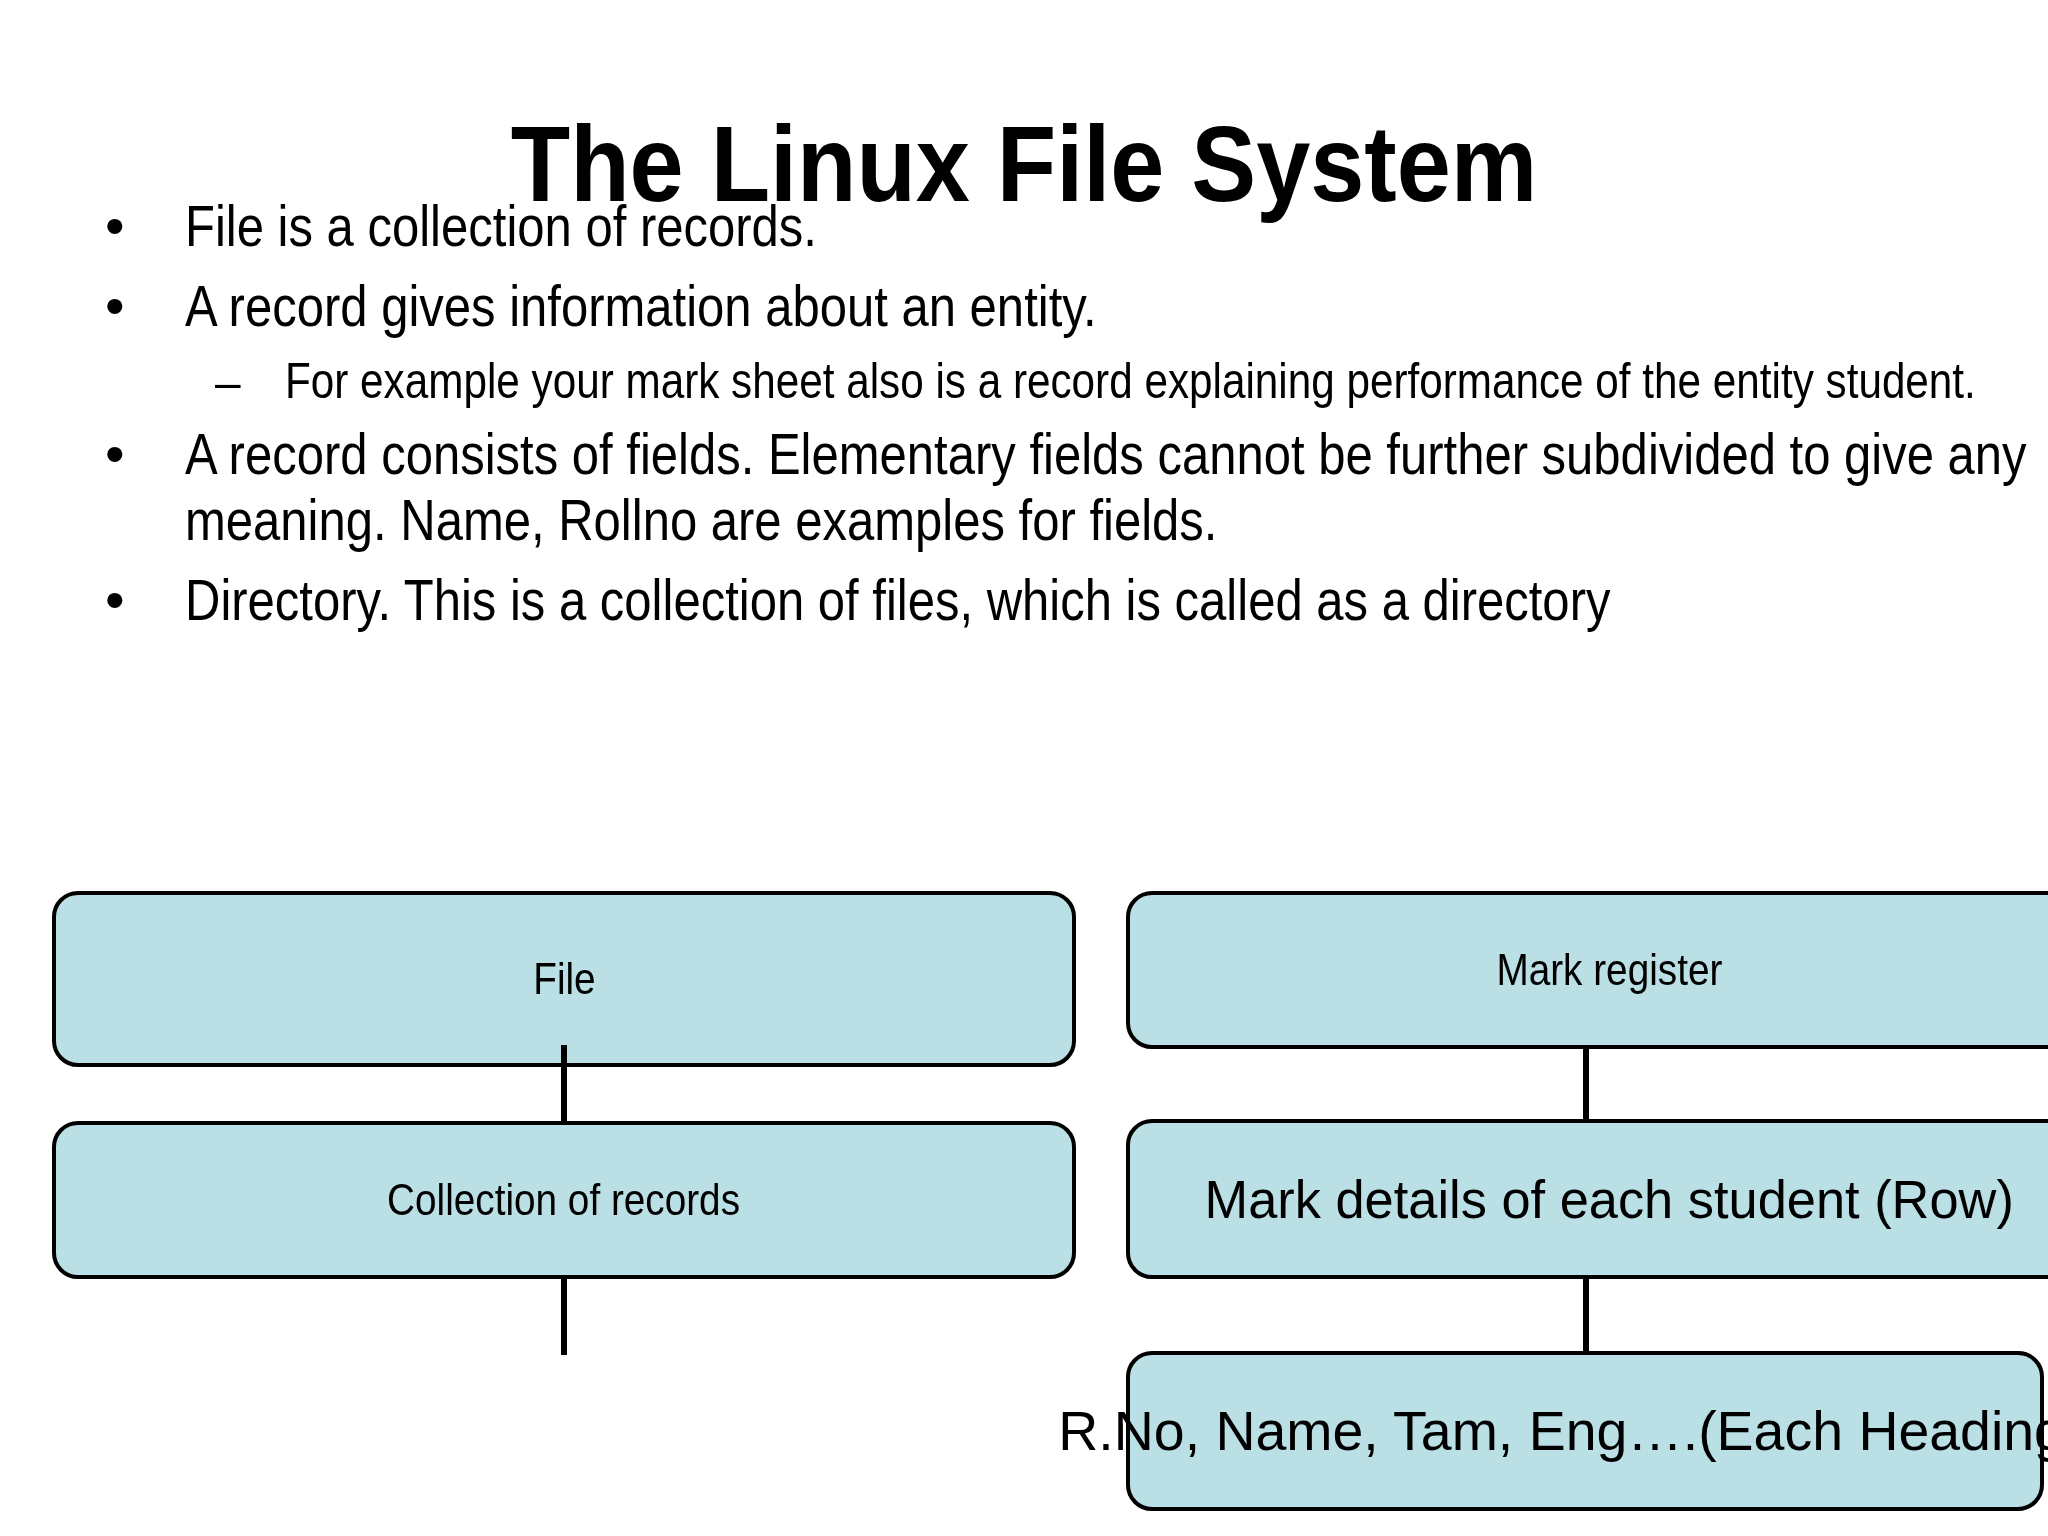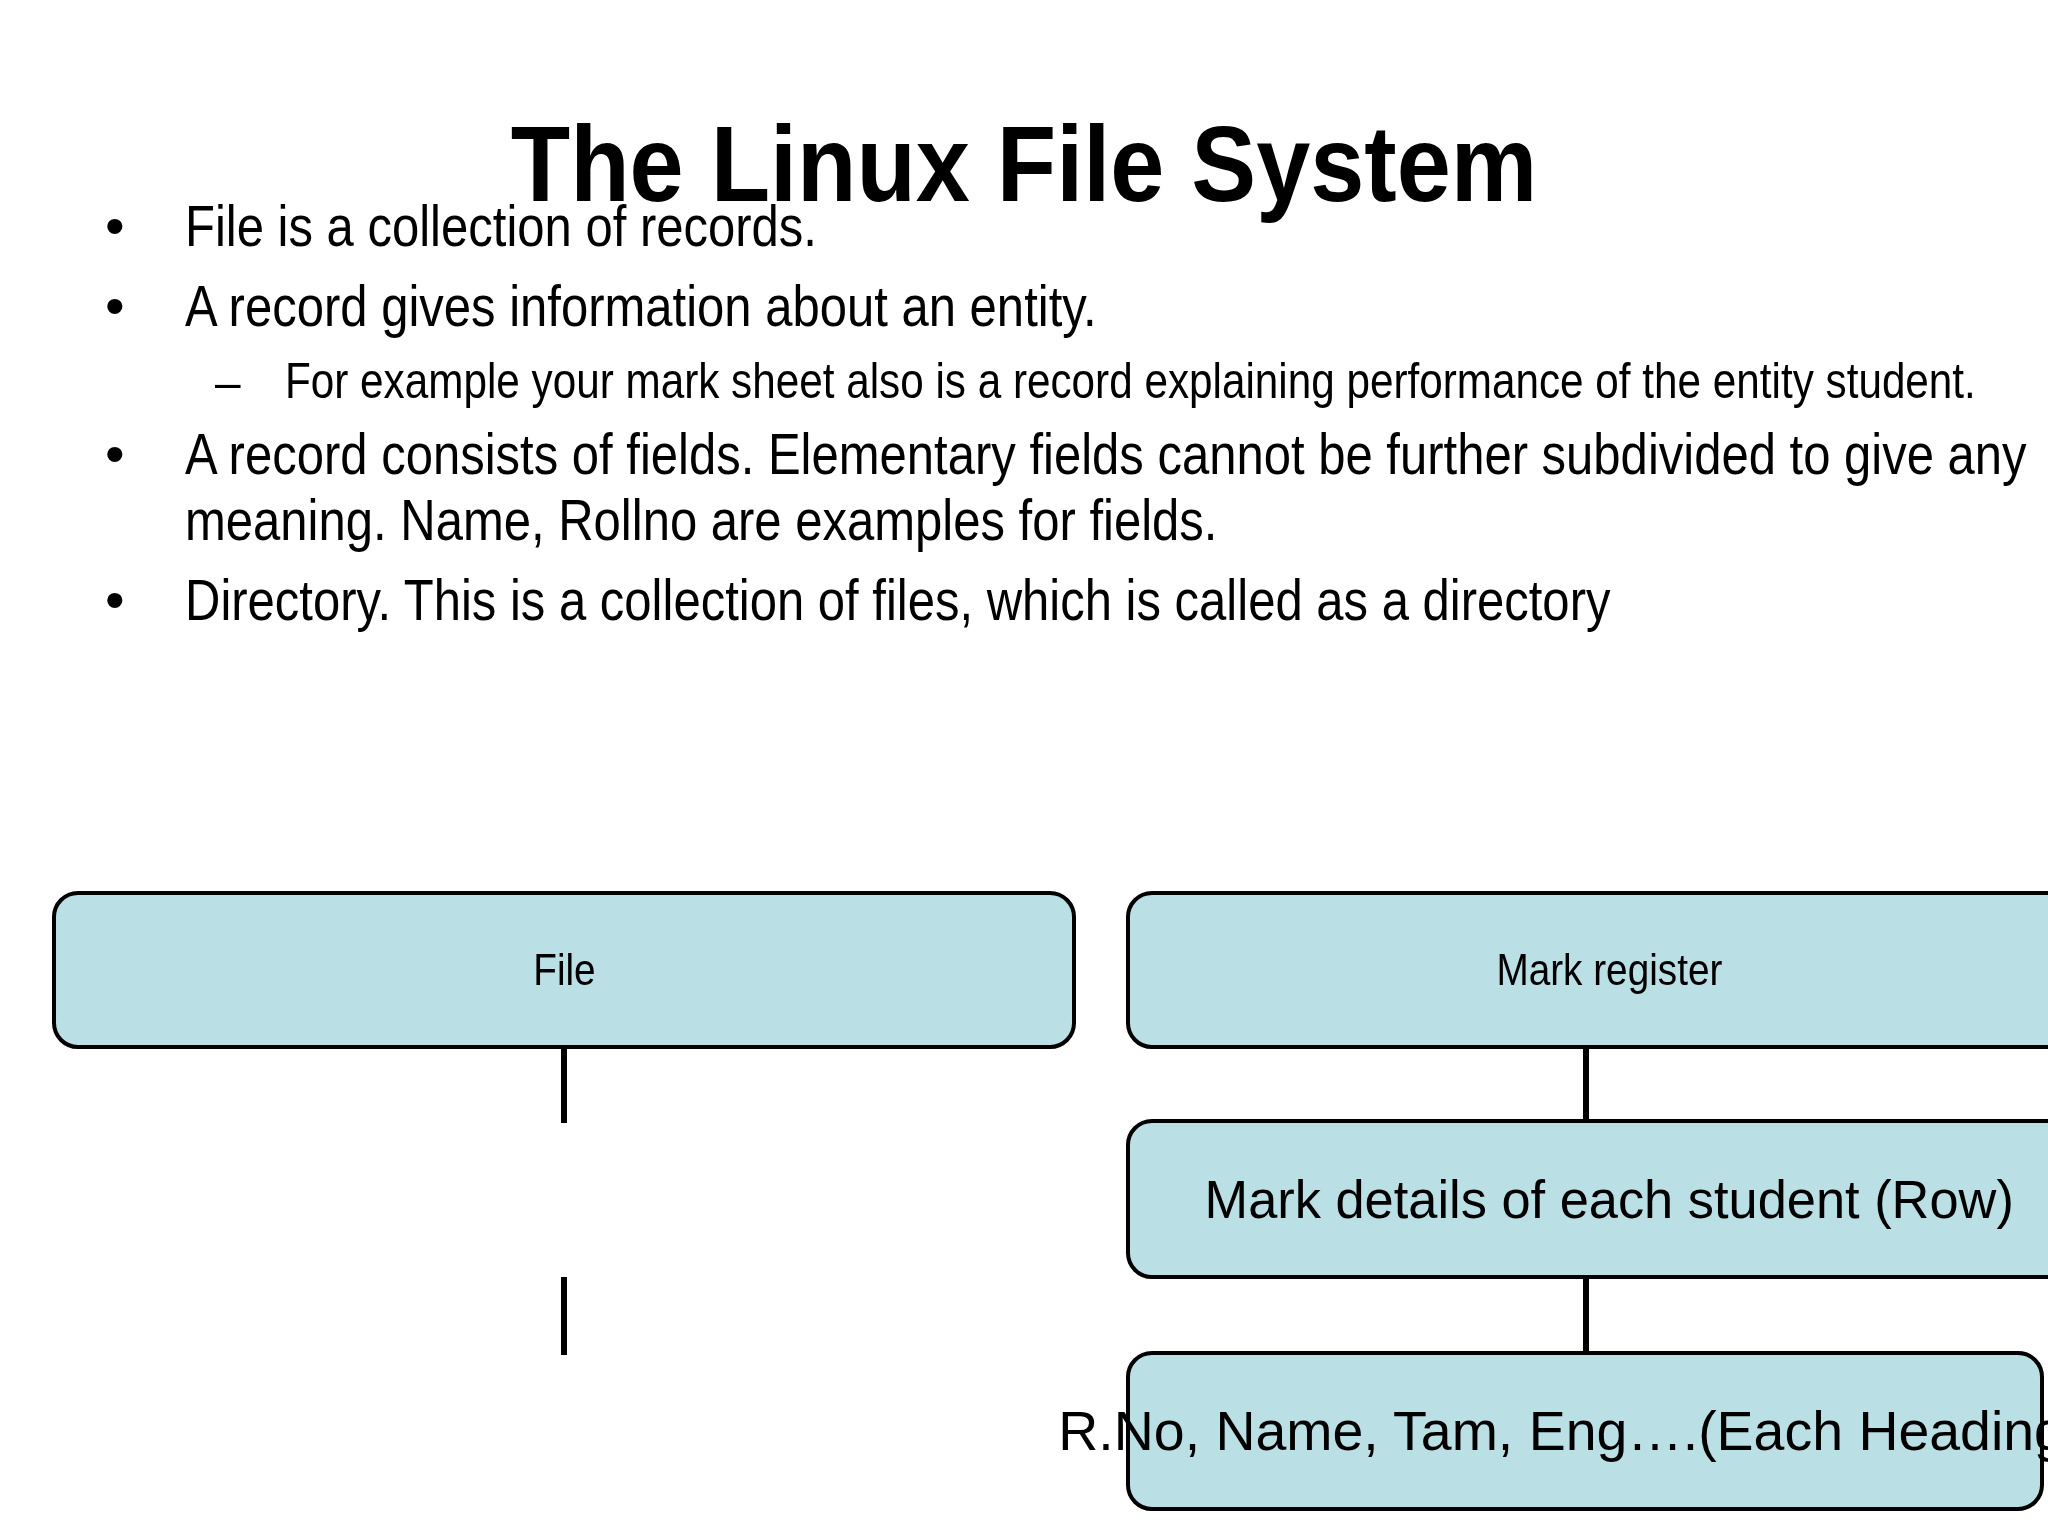--- a/index.html
+++ b/index.html
@@ -126,21 +126,21 @@
   }
 
   .connector {
     position: absolute;
     width: 6px;
     background: #000000;
     pointer-events: auto;
   }
 
   
-  .n-l1 { left: 52px;  top: 876px;  width: 1024px; height: 158px; }
+  .n-l1 { left: 52px;  top: 876px;  width: 1024px; height: 176px; }
   .n-l2 { left: 52px;  top: 1106px; width: 1024px; height: 158px; }
   .n-l3 { left: 52px;  top: 1338px; width: 1024px; height: 158px; }
   .c-l1 { left: 561px; top: 1030px; height: 78px; }
   .c-l2 { left: 561px; top: 1262px; height: 78px; }
 
   
   .n-r1 { left: 1126px; top: 876px;  width: 966px; height: 158px; }
   .n-r2 { left: 1126px; top: 1104px; width: 966px; height: 160px; }
   .n-r3 { left: 1126px; top: 1336px; width: 918px; height: 160px; }
   .c-r1 { left: 1583px; top: 1032px; height: 74px; }
@@ -187,20 +187,23 @@
 
   </div>
 
   <div class="diagram">
 
     <div class="node n-l1">
       <span class="node-label">File</span>
     </div>
     <div class="connector c-l1"></div>
 
+    <div class="node n-l2">
+      <span class="node-label">Collection of records</span>
+    </div>
     <div class="connector c-l2"></div>
 
 
     <div class="node n-r1">
       <span class="node-label">Mark register</span>
     </div>
     <div class="connector c-r1"></div>
 
     <div class="node n-r2">
       <span class="node-label wide">Mark details of each student (Row)</span>

